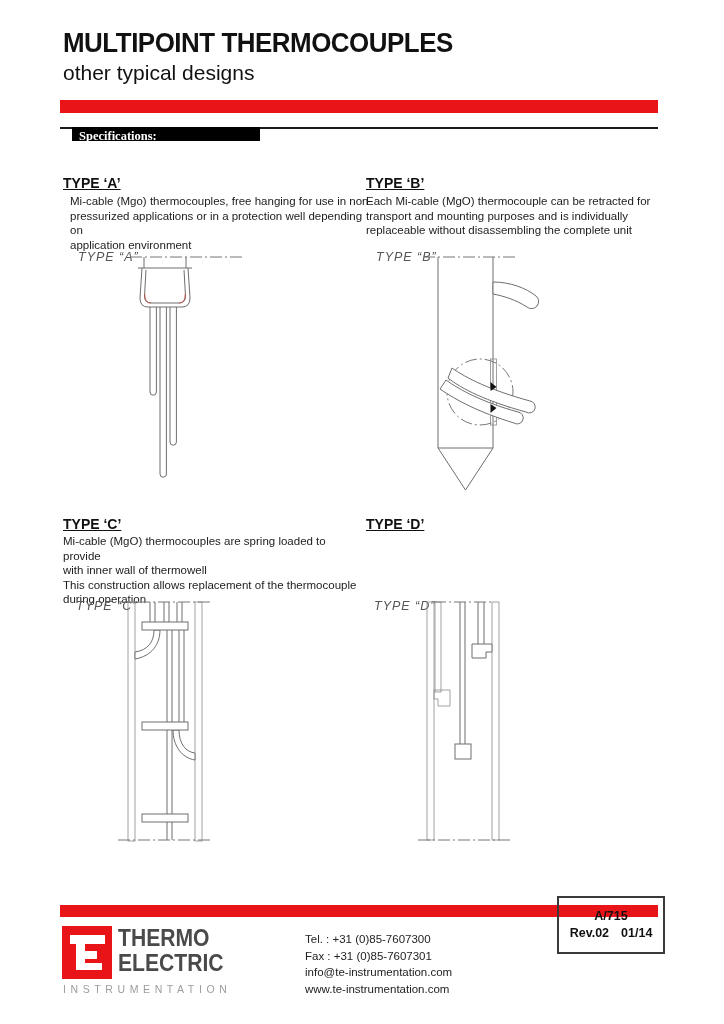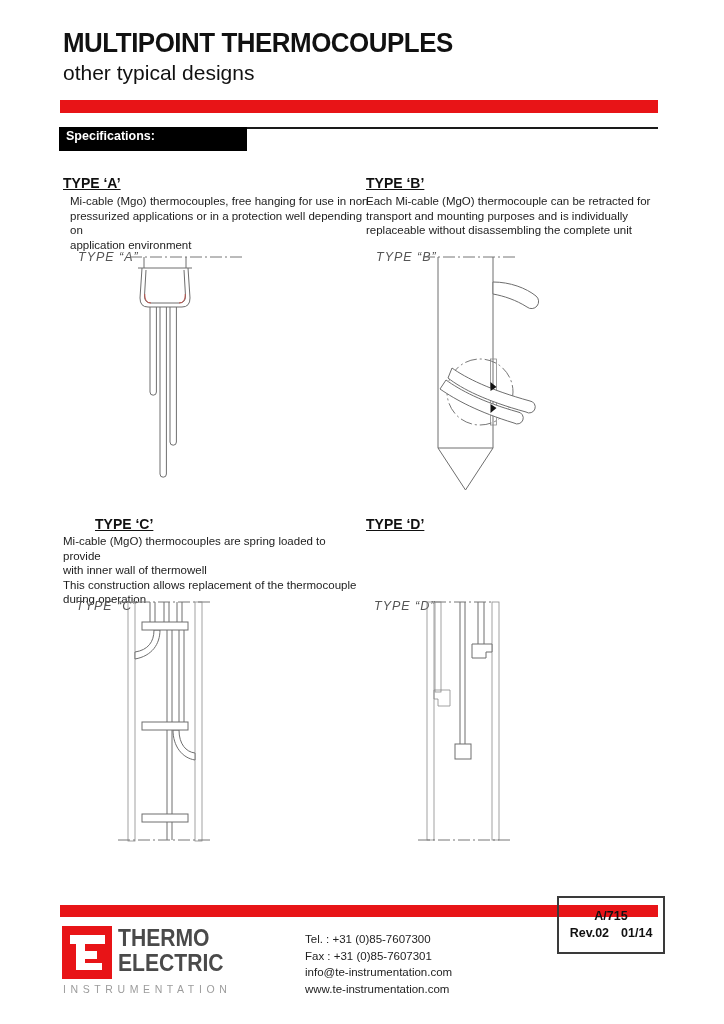--- a/index.html
+++ b/index.html
@@ -8,27 +8,27 @@
     font-family:"Liberation Sans",sans-serif;color:#1c1c1c;overflow:hidden;
     margin:0 auto;box-shadow:0 0 4px rgba(0,0,0,.25);
   }
   .abs{position:absolute;}
   .title{left:63px;top:28px;font-size:27px;font-weight:700;letter-spacing:-.5px;color:#111;
          transform:scaleX(.96);transform-origin:left;}
   .subtitle{left:63px;top:61px;font-size:21px;color:#111;}
   .accent{background:#e81417;}
   .bar-top{left:60px;top:100px;width:598px;height:13px;}
   .spec-rule{left:60px;top:127px;width:598px;height:2px;background:#1a1a1a;}
-  .spec-bar{left:59px;top:127px;width:188px;height:24px;background:#000;}
+  .spec-bar{left:72px;top:127px;width:188px;height:14px;background:#000;font-family:Liberation Serif, serif;}
   .spec-bar span{display:block;color:#fff;font-size:12.5px;font-weight:700;padding:2px 0 0 7px;}
   .sec-heading{font-size:14px;font-weight:700;text-decoration:underline;color:#111;}
   .sec-body{font-size:11.5px;line-height:14.5px;color:#1c1c1c;white-space:pre-line;}
   .h-a{left:63px;top:175px;} .h-b{left:366px;top:175px;}
   .b-a{left:63px;top:194px;width:300px;margin-left:7px;} .b-b{left:366px;top:194px;width:305px;}
-  .h-c{left:63px;top:516px;margin-left:32px;} .h-d{left:366px;top:516px;}
+  .h-c{left:63px;top:516px;} .h-d{left:366px;top:516px;}
   .b-c{left:63px;top:534px;width:300px;} .b-d{left:366px;top:534px;width:310px;}
   svg{display:block;}
   .draw{stroke:#6e6e6e;stroke-width:1;fill:none;}
   .draw-thin{stroke:#8a8a8a;stroke-width:.8;fill:none;}
   .dfill{stroke:#6e6e6e;stroke-width:1;fill:#fff;}
   .dlabel{font-family:"Liberation Sans",sans-serif;font-style:italic;font-size:12.5px;fill:#555;letter-spacing:1px;}
   .cline{stroke:#777;stroke-width:1;fill:none;stroke-dasharray:12 3 2 3;}
   .redline{stroke:#c0544d;stroke-width:1;fill:none;}
   .bar-foot{left:60px;top:905px;width:598px;height:12px;}
   .logo-text{left:118px;top:925px;font-weight:700;font-size:24px;line-height:25px;color:#4a4a4a;

